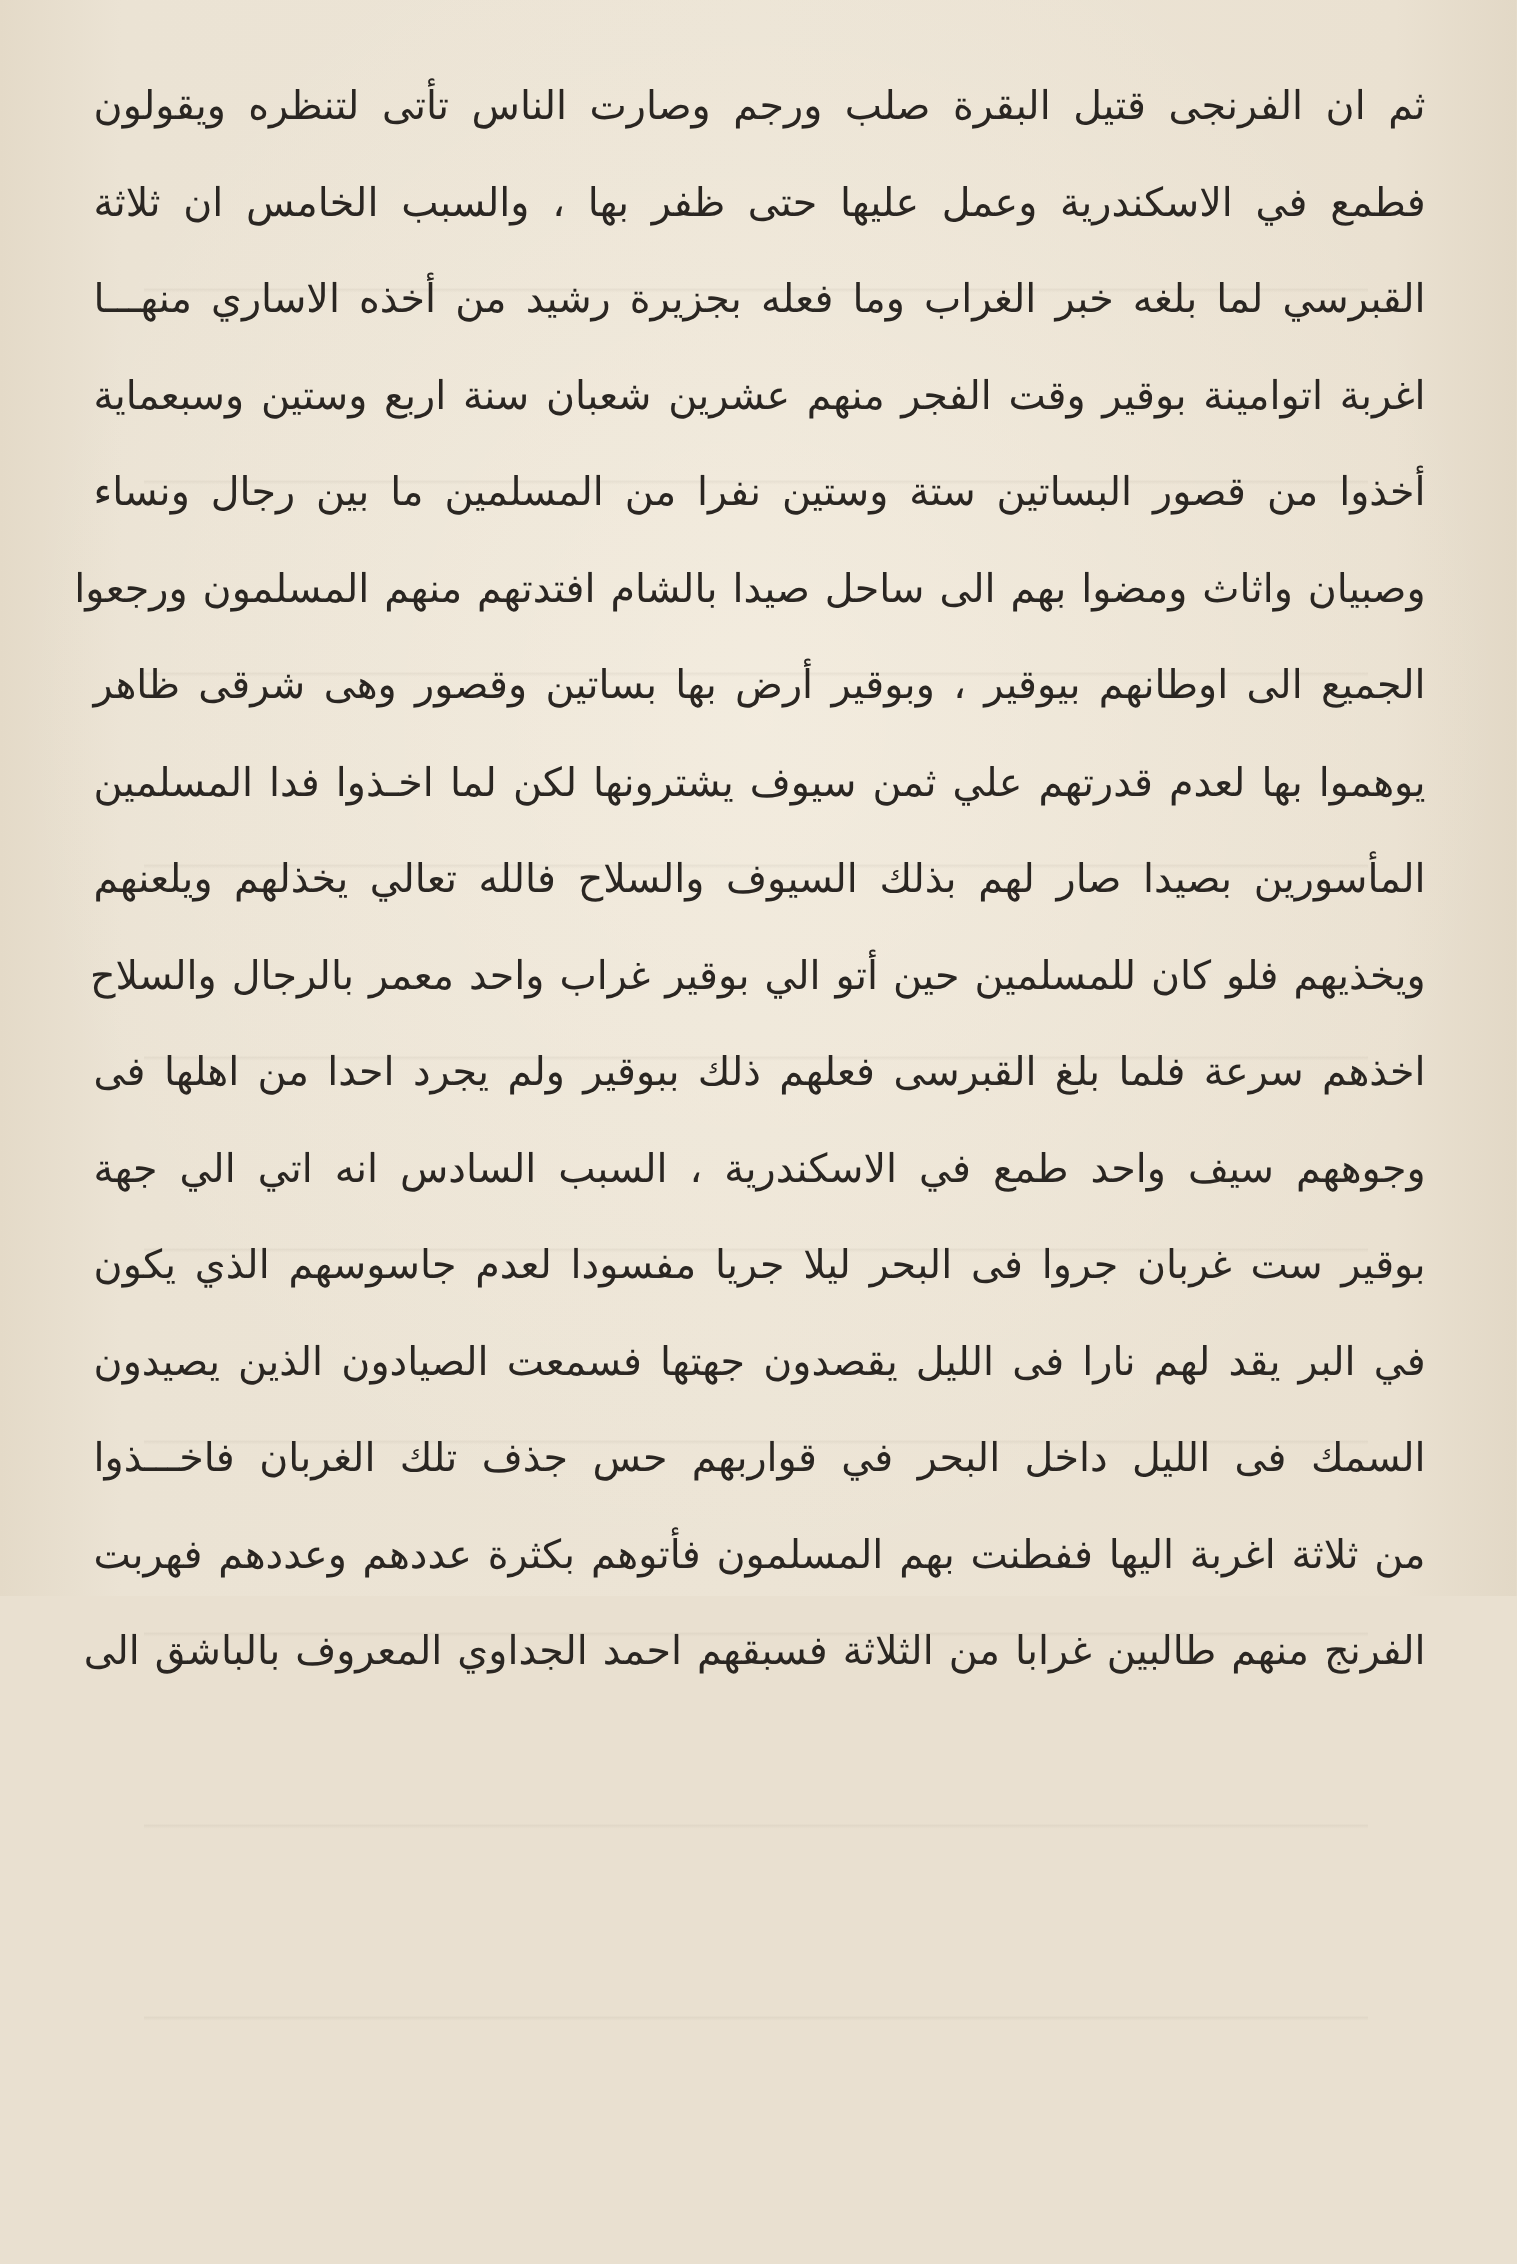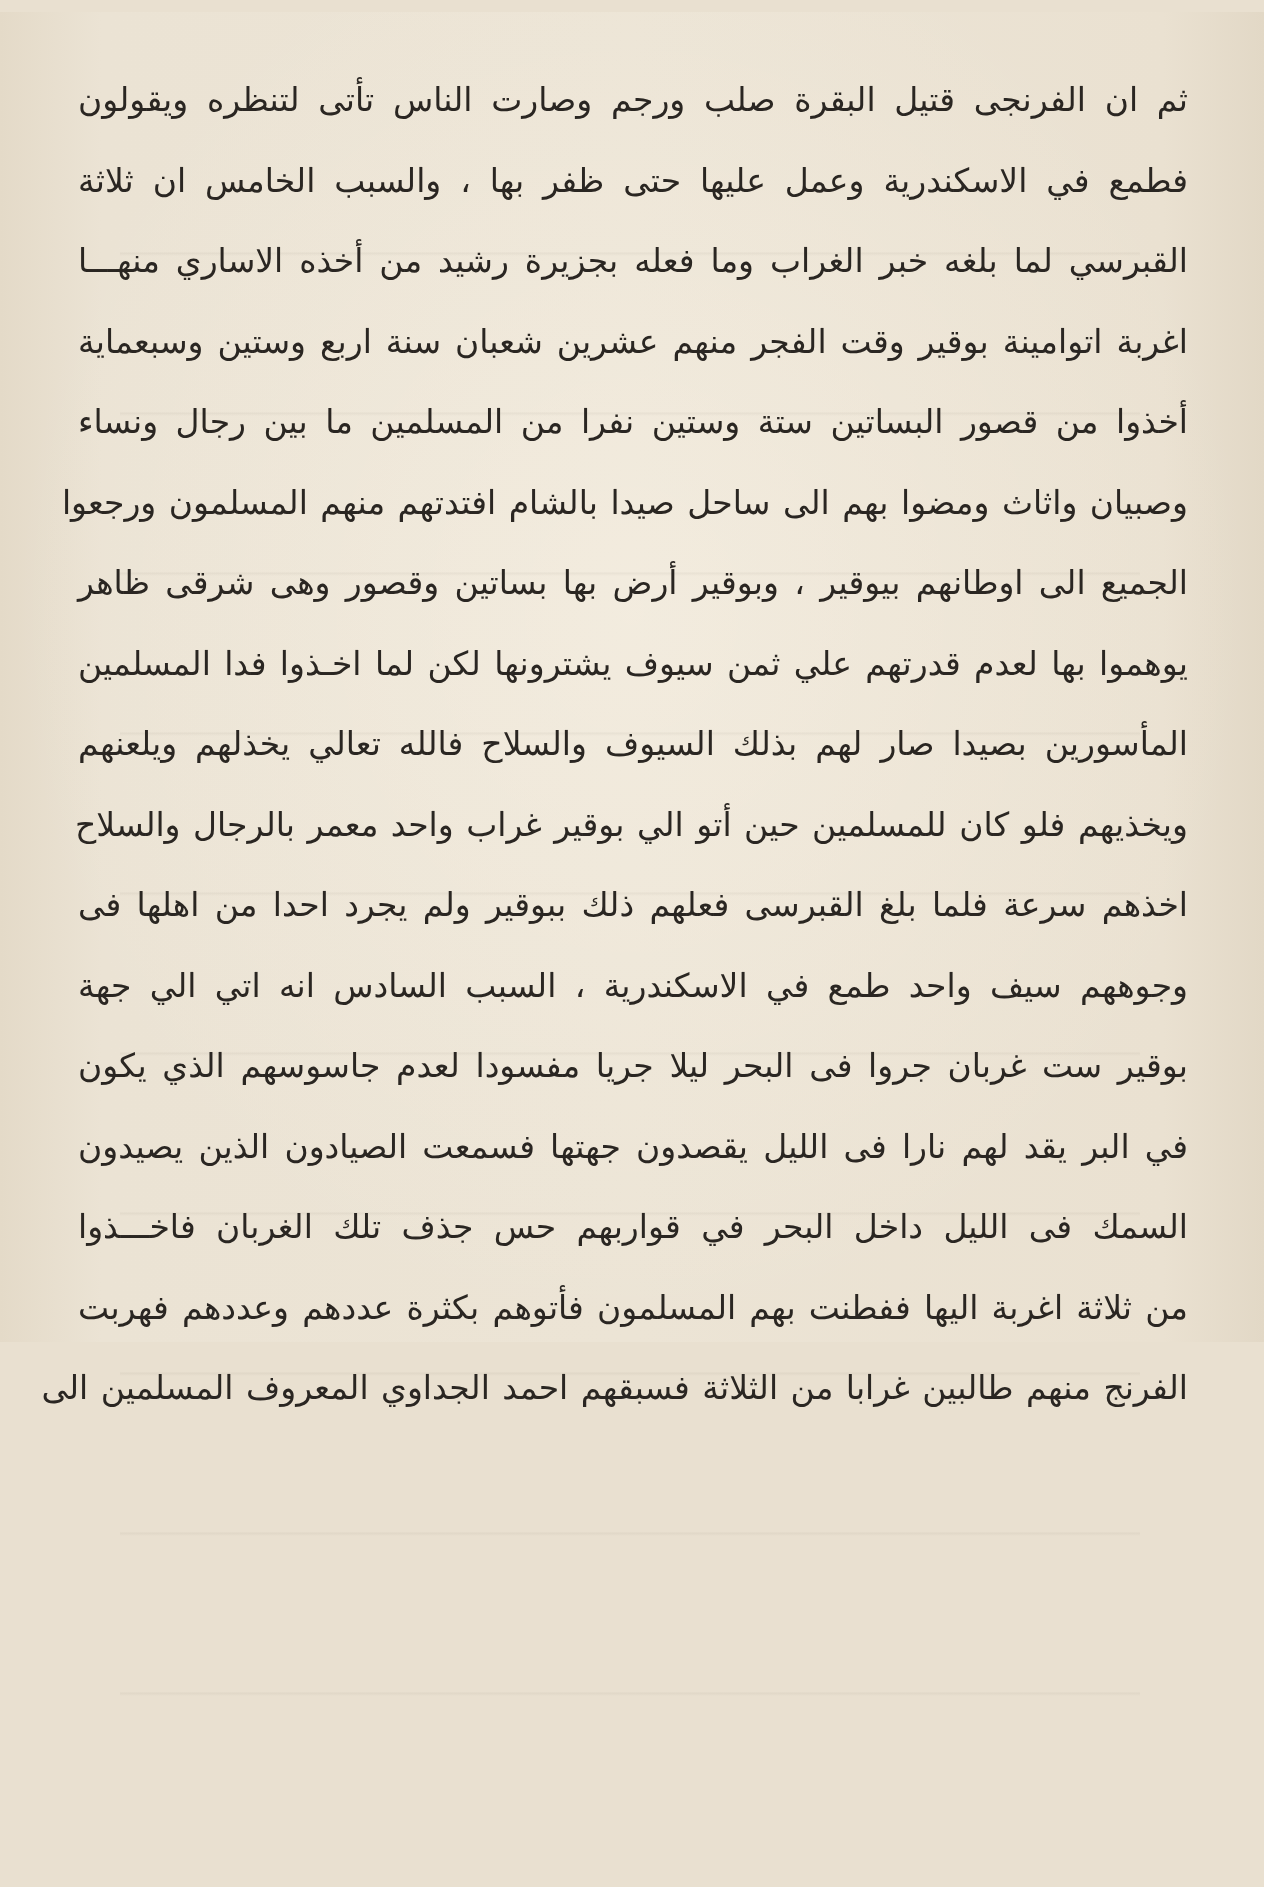--- a/index.html
+++ b/index.html
@@ -8,21 +8,21 @@
   }
   body {
     width: 1264px;
     height: 1887px;
     background: #e9e0d0;
     overflow: hidden;
     position: relative;
   }
   .page {
     position: absolute;
-    left: 0; top: 12px;
+    left: 0; top: 0;
     width: 1264px;
     height: 1330px;
     background:
       radial-gradient(ellipse at 50% 45%, rgba(255,250,240,0.35) 0%, rgba(233,224,208,0) 70%),
       linear-gradient(90deg, #e4dac8 0%, #ebe3d4 8%, #ece4d5 50%, #eae1d1 92%, #e2d8c6 100%);
   }
   .bleed {
     position: absolute;
     left: 120px; top: 120px;
     width: 1020px; height: 1700px;
@@ -66,15 +66,15 @@
     <div class="line">الجميع الى اوطانهم بيوقير ، وبوقير أرض بها بساتين وقصور وهى شرقى ظاهر</div>
     <div class="line">يوهموا بها لعدم قدرتهم علي ثمن سيوف يشترونها لكن لما اخـذوا فدا المسلمين</div>
     <div class="line">المأسورين بصيدا صار لهم بذلك السيوف والسلاح فالله تعالي يخذلهم ويلعنهم</div>
     <div class="line">ويخذيهم فلو كان للمسلمين حين أتو الي بوقير غراب واحد معمر بالرجال والسلاح</div>
     <div class="line">اخذهم سرعة فلما بلغ القبرسى فعلهم ذلك ببوقير ولم يجرد احدا من اهلها فى</div>
     <div class="line">وجوههم سيف واحد طمع في الاسكندرية ، السبب السادس انه اتي الي جهة</div>
     <div class="line">بوقير ست غربان جروا فى البحر ليلا جريا مفسودا لعدم جاسوسهم الذي يكون</div>
     <div class="line">في البر يقد لهم نارا فى الليل يقصدون جهتها فسمعت الصيادون الذين يصيدون</div>
     <div class="line">السمك فى الليل داخل البحر في قواربهم حس جذف تلك الغربان فاخـــذوا</div>
     <div class="line">من ثلاثة اغربة اليها ففطنت بهم المسلمون فأتوهم بكثرة عددهم وعددهم فهربت</div>
-    <div class="line">الفرنج منهم طالبين غرابا من الثلاثة فسبقهم احمد الجداوي المعروف المسلمين الى</div>
+    <div class="line">الفرنج منهم طالبين غرابا من الثلاثة فسبقهم احمد الجداوي المعروف بالباشق الى</div>
   </div>
 </div>
 
 </body></html>

